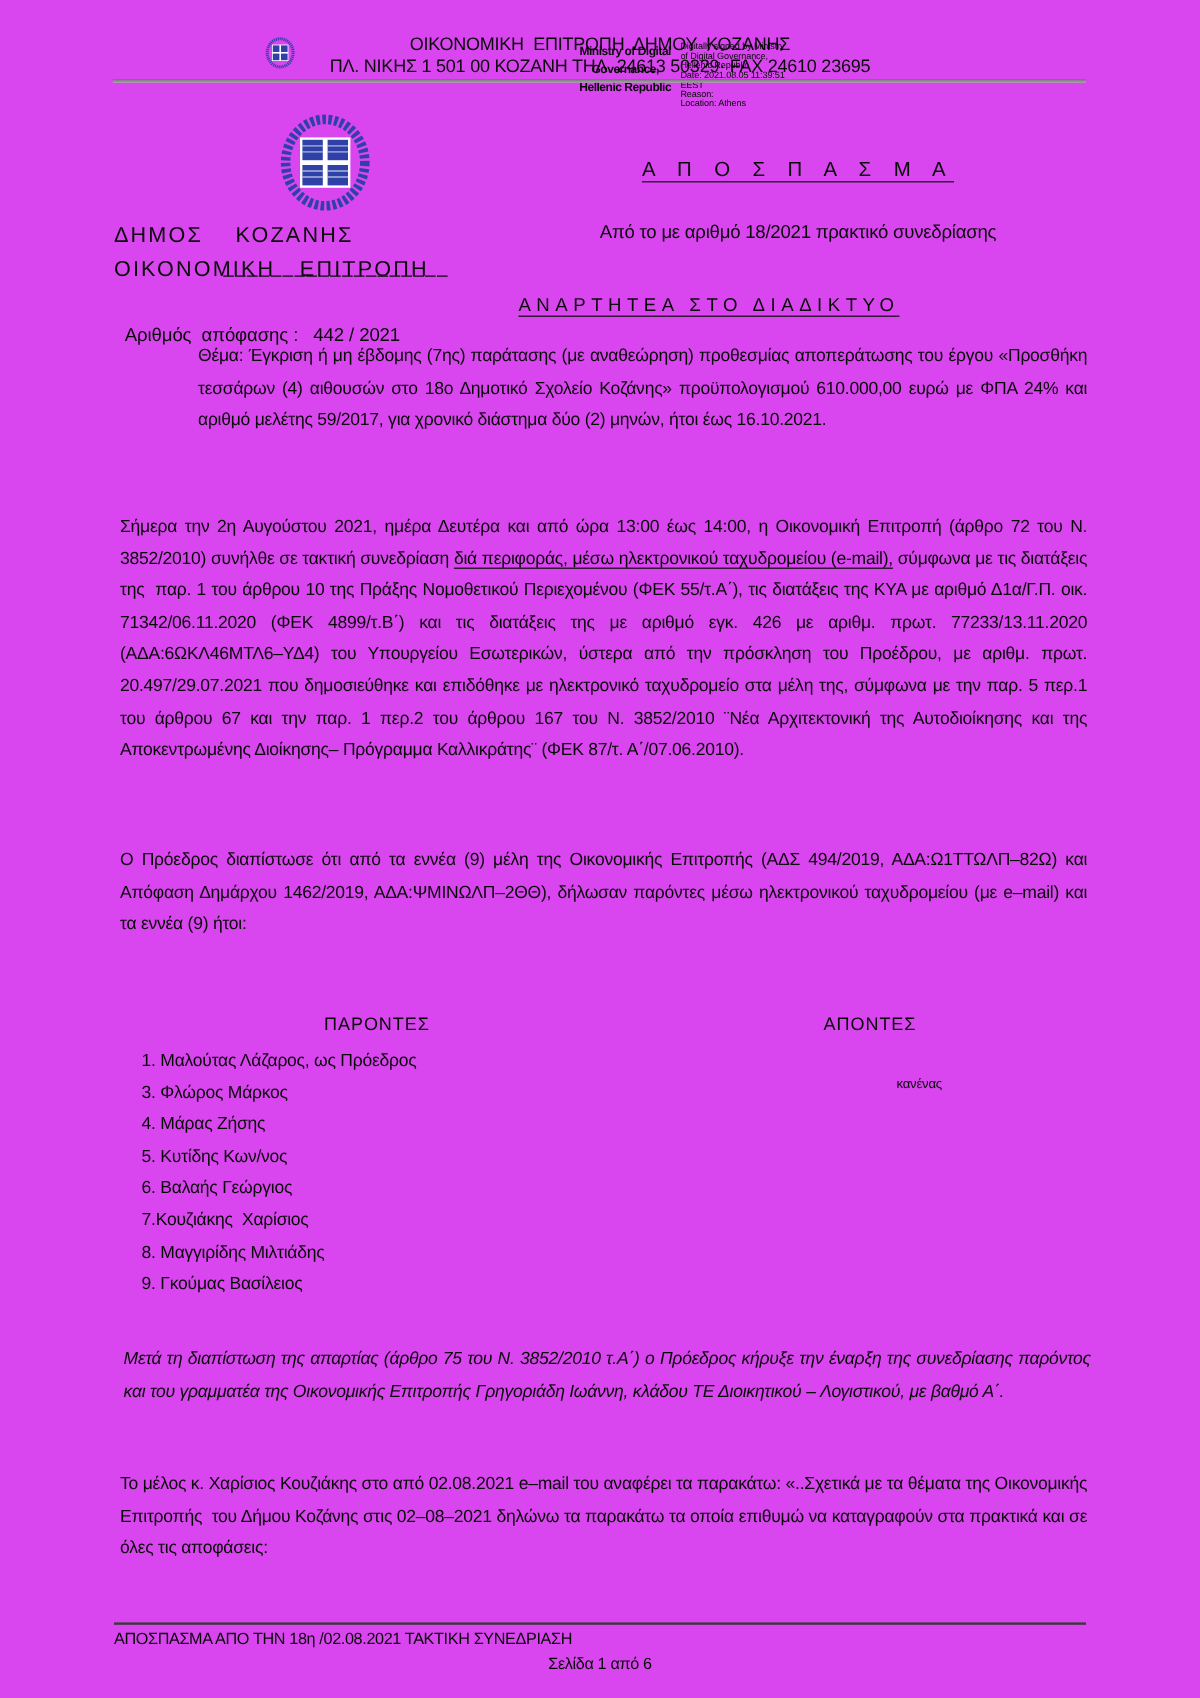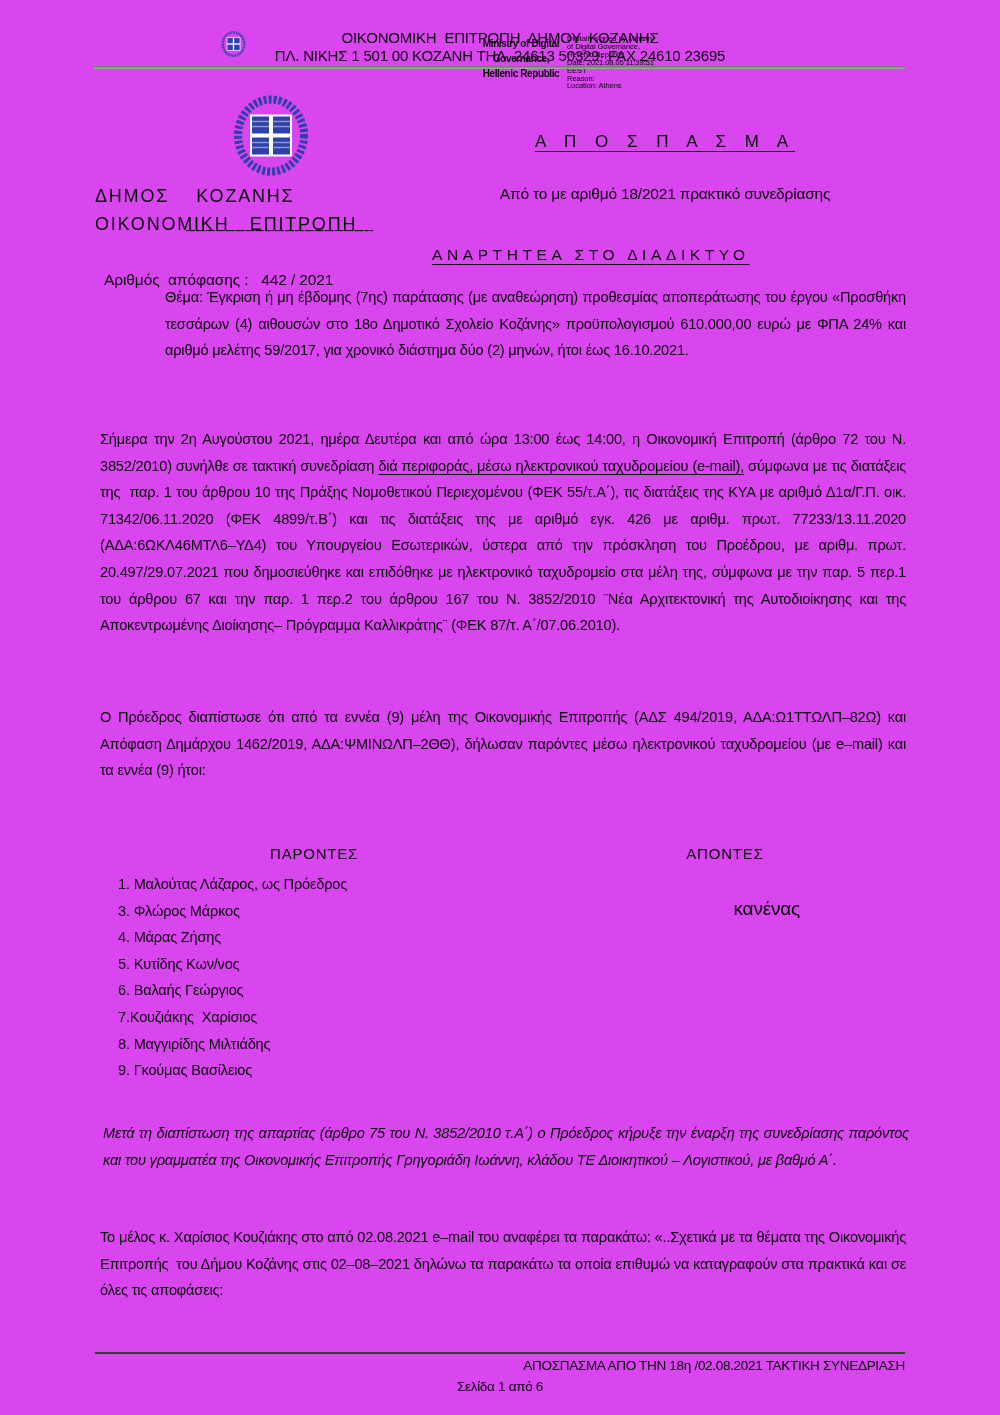--- a/index.html
+++ b/index.html
@@ -41,25 +41,25 @@
   .p1{left:100px;top:426px;width:806px;}
   .p2{left:100px;top:704px;width:806px;}
   .p3{left:103px;top:1120px;width:806px;font-style:italic;}
   .p4{left:100px;top:1224px;width:806px;}
   .u{text-decoration:underline;text-underline-offset:3px;}
 
   
   .present-header{left:270px;top:845px;width:140px;font-size:15px;letter-spacing:0.8px;}
   .absent-header{left:655px;top:845px;width:140px;font-size:15px;letter-spacing:0.8px;text-align:center;}
   .present-list{left:118px;top:871px;width:420px;font-size:14.6px;line-height:26.6px;letter-spacing:-0.2px;list-style:none;margin:0;padding:0;}
-  .absent-value{left:660px;top:898px;width:140px;font-size:19px;text-align:right;letter-spacing:-0.2px;}
+  .absent-value{left:696px;top:898px;width:140px;font-size:11px;text-align:center;letter-spacing:-0.2px;}
 
   
   .footer-rule{left:95px;top:1352px;width:810px;height:2px;background:#3a3a3a;}
-  .footer-l1{left:95px;top:1358px;width:810px;font-size:13.5px;letter-spacing:-0.3px;text-align:right;}
+  .footer-l1{left:95px;top:1358px;width:810px;font-size:13.5px;letter-spacing:-0.3px;text-align:left;}
   .footer-l2{left:95px;top:1379px;width:810px;font-size:13.5px;letter-spacing:-0.3px;text-align:center;}
 </style>
 </head>
 <body>
 
 <div class="page">
 
   <span class="abs small-logo">
     <svg width="27" height="28" viewBox="0 0 80 86">
       <ellipse cx="40" cy="43" rx="33" ry="36" fill="none" stroke="#2f41a8" stroke-width="8" stroke-dasharray="3 2"></ellipse>

